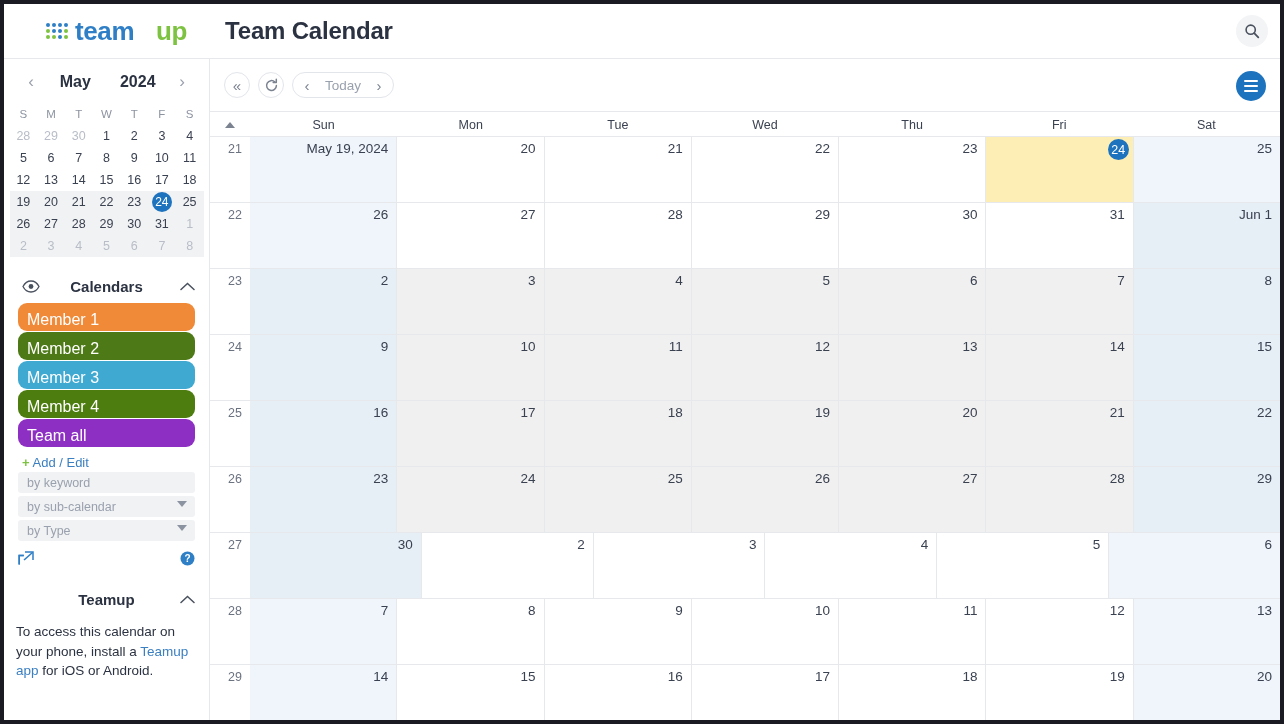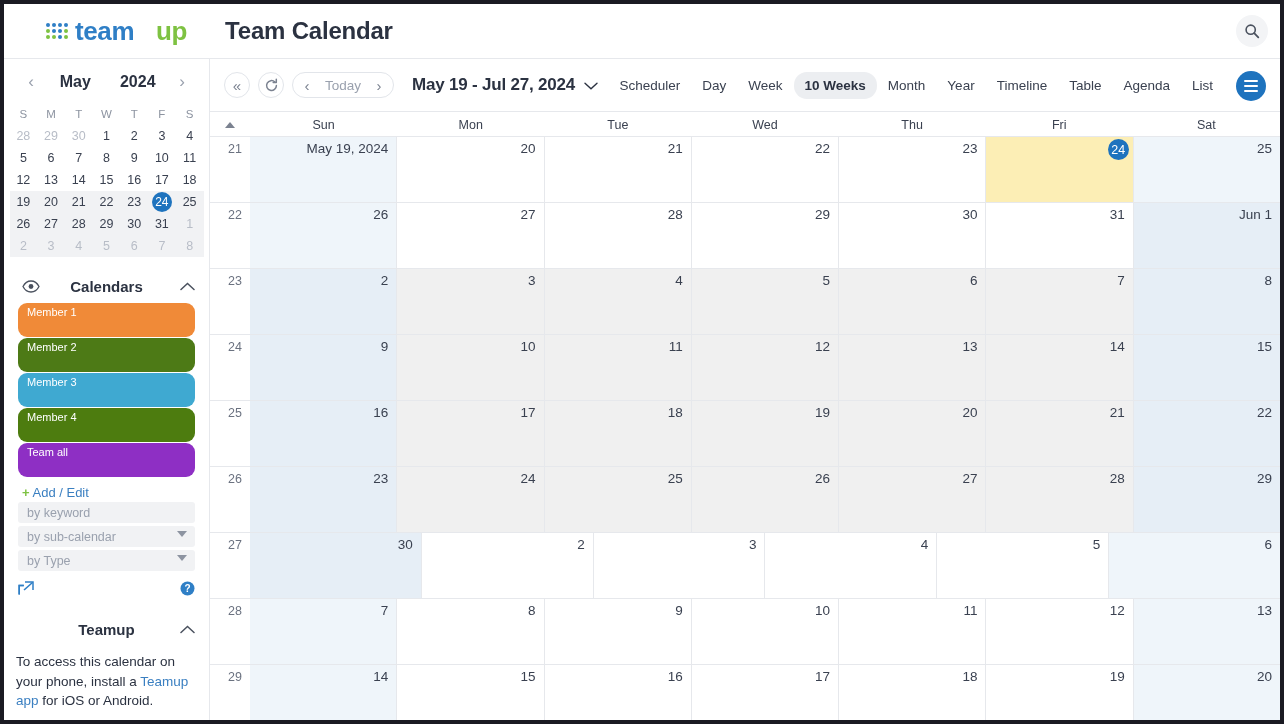--- a/index.html
+++ b/index.html
@@ -83,23 +83,23 @@
   .sec-head {
     position: relative; display: flex; align-items: center; justify-content: center;
     height: 34px; margin-top: 12px;
   }
   .sec-head .sec-title { font-size: 15px; font-weight: 700; color: #2b3241; }
   .sec-head .sec-left { position: absolute; left: 18px; display: flex; align-items: center; cursor: pointer; }
   .sec-head .sec-right { position: absolute; right: 14px; color: #6b7280; cursor: pointer; display:flex; }
 
   .cal-list { padding: 0 14px; }
   .cal-item {
-    height: 34px; line-height: 18px; border-radius: 9px;
-    margin-bottom: 1px; padding: 0 9px;
-    font-size: 11px; color: #ffffff; cursor: pointer;
+    height: 28px; line-height: 18px; border-radius: 9px;
+    margin-bottom: 1px; padding: 8px 9px;
+    font-size: 16px; color: #ffffff; cursor: pointer;
     white-space: nowrap; overflow: hidden;
   }
   .add-edit {
     padding: 7px 0 0 18px; font-size: 13px; color: #3a7fc1; cursor: pointer;
   }
   .add-edit .plus { color: #7ec242; font-weight: 700; }
 
   
   .filt-wrap { padding: 2px 14px 0; }
   .filt-row {
@@ -395,42 +395,22 @@
         <svg width="15" height="15" viewBox="0 0 15 15" fill="none">
           <path d="M12.4 7.5a4.9 4.9 0 1 1-1.5-3.5" stroke="#7b8290" stroke-width="1.5" stroke-linecap="round"></path>
           <path d="M12.3 1.3v3.1H9.2" stroke="#7b8290" stroke-width="1.5" stroke-linecap="round" stroke-linejoin="round"></path>
         </svg>
       </span>
       <span class="today-group">
         <span class="tg-arrow">‹</span>
         <span class="tg-label">Today</span>
         <span class="tg-arrow">›</span>
       </span>
-      <span id="range-label">
-        <span>May 19 - Jul 27, 2024</span>
-        <span>
-          <svg width="14" height="8" viewBox="0 0 14 8">
-              <path d="M1 1.3 7 6.7 13 1.3" stroke="#2b3241" stroke-width="1.4" fill="none" stroke-linecap="round"></path>
-            </svg>
-        </span>
-      </span>
 
       <div id="views">
-        <div id="views-list" style="display:flex;align-items:center">
-            <div class="view-tab">Scheduler</div>
-            <div class="view-tab">Day</div>
-            <div class="view-tab">Week</div>
-            <div class="view-tab active">10 Weeks</div>
-            <div class="view-tab">Month</div>
-            <div class="view-tab">Year</div>
-            <div class="view-tab">Timeline</div>
-            <div class="view-tab">Table</div>
-            <div class="view-tab">Agenda</div>
-            <div class="view-tab">List</div>
-          </div>
         <div id="hamburger">
           <i></i>
             <i></i>
             <i></i>
         </div>
       </div>
     </div>
 
     <div id="grid">
       <div class="dow-head">

